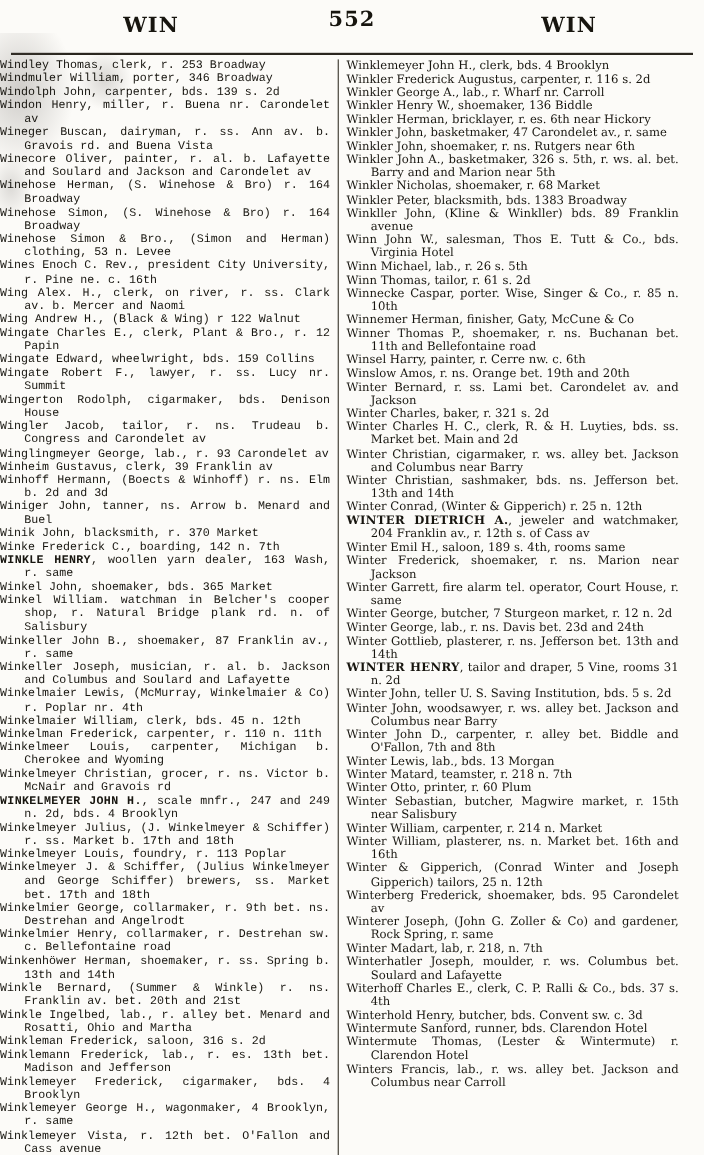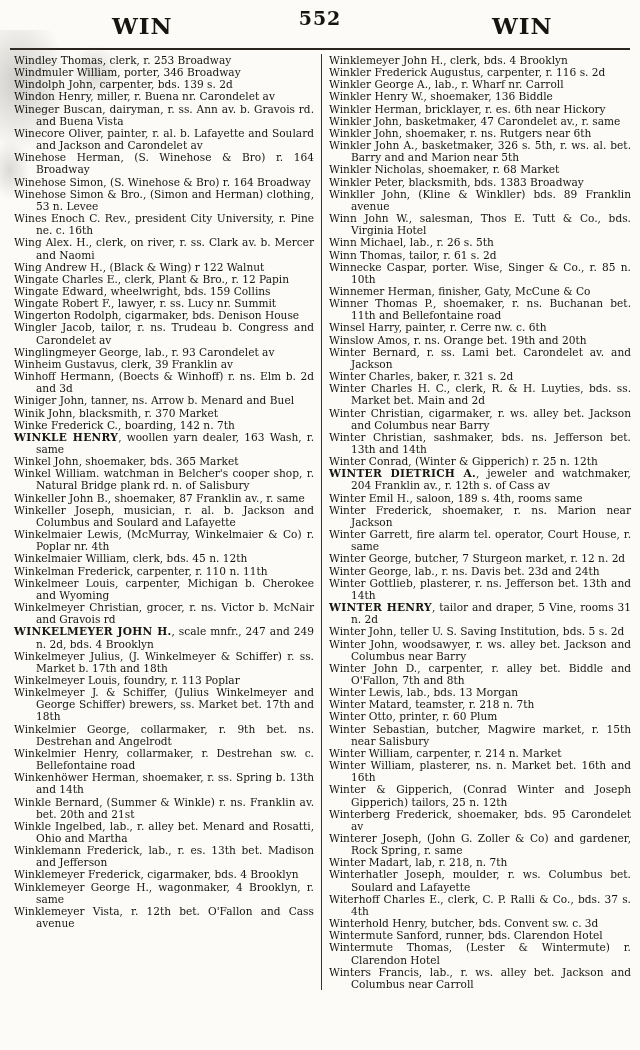--- a/index.html
+++ b/index.html
@@ -16,42 +16,42 @@
   .smudge{position:absolute;pointer-events:none;}
   .smudge.s1{left:-18px;top:30px;width:90px;height:130px;
     background:radial-gradient(ellipse at 40% 40%, rgba(90,85,80,.28), rgba(90,85,80,0) 65%);}
   .smudge.s2{left:70px;top:45px;width:50px;height:55px;
     background:radial-gradient(ellipse at 50% 50%, rgba(90,85,80,.22), rgba(90,85,80,0) 70%);}
   .smudge.s3{left:-10px;top:140px;width:40px;height:60px;
     background:radial-gradient(ellipse at 50% 50%, rgba(90,85,80,.20), rgba(90,85,80,0) 70%);}
   header{position:relative;height:42px;}
   header .hword{
     position:absolute;top:12px;
-    font-size:23px;font-weight:bold;letter-spacing:1px;
+    font-size:19px;font-weight:bold;letter-spacing:1px;
   }
   .hw-left{left:112px;}
   .hw-num{left:0;right:0;text-align:center;font-weight:bold;font-size:19px;position:absolute;top:7px;letter-spacing:1px;}
   .hw-right{left:492px;}
   .rule{
     margin:6px 10px 0 10px;
     border-top:2px solid #2a261f;
     height:0;
   }
   .columns{
     position:relative;
     display:flex;
     padding-top:4px;
   }
   .col{
     width:300px;
     font-size:10.6px;
     line-height:12.15px;
     text-align:justify;
   }
-  .col-left{padding-left:14px;}
+  .col-left{font-family:Liberation Mono, monospace;}
   .col-right{padding-left:7px;width:302px;}
   .divider{
     width:0;
     border-left:1px solid #36322a;
     margin-left:7px;
     align-self:stretch;
   }
   .entry{
     padding-left:22px;
     text-indent:-22px;
@@ -111,20 +111,21 @@
         <div class="entry">Winkelmeyer Christian, grocer, r. ns. Victor b. McNair and Gravois rd</div>
         <div class="entry"><b>WINKELMEYER JOHN H.</b>, scale mnfr., 247 and 249 n. 2d, bds. 4 Brooklyn</div>
         <div class="entry">Winkelmeyer Julius, (J. Winkelmeyer &amp; Schiffer) r. ss. Market b. 17th and 18th</div>
         <div class="entry">Winkelmeyer Louis, foundry, r. 113 Poplar</div>
         <div class="entry">Winkelmeyer J. &amp; Schiffer, (Julius Winkelmeyer and George Schiffer) brewers, ss. Market bet. 17th and 18th</div>
         <div class="entry">Winkelmier George, collarmaker, r. 9th bet. ns. Destrehan and Angelrodt</div>
         <div class="entry">Winkelmier Henry, collarmaker, r. Destrehan sw. c. Bellefontaine road</div>
         <div class="entry">Winkenhöwer Herman, shoemaker, r. ss. Spring b. 13th and 14th</div>
         <div class="entry">Winkle Bernard, (Summer &amp; Winkle) r. ns. Franklin av. bet. 20th and 21st</div>
         <div class="entry">Winkle Ingelbed, lab., r. alley bet. Menard and Rosatti, Ohio and Martha</div>
+        <div class="entry">Winkleman Frederick, saloon, 316 s. 2d</div>
         <div class="entry">Winklemann Frederick, lab., r. es. 13th bet. Madison and Jefferson</div>
         <div class="entry">Winklemeyer Frederick, cigarmaker, bds. 4 Brooklyn</div>
         <div class="entry">Winklemeyer George H., wagonmaker, 4 Brooklyn, r. same</div>
         <div class="entry">Winklemeyer Vista, r. 12th bet. O'Fallon and Cass avenue</div>
       </section>
     <div class="divider"></div>
     <section class="col col-right">
         <div class="entry">Winklemeyer John H., clerk, bds. 4 Brooklyn</div>
         <div class="entry">Winkler Frederick Augustus, carpenter, r. 116 s. 2d</div>
         <div class="entry">Winkler George A., lab., r. Wharf nr. Carroll</div>

